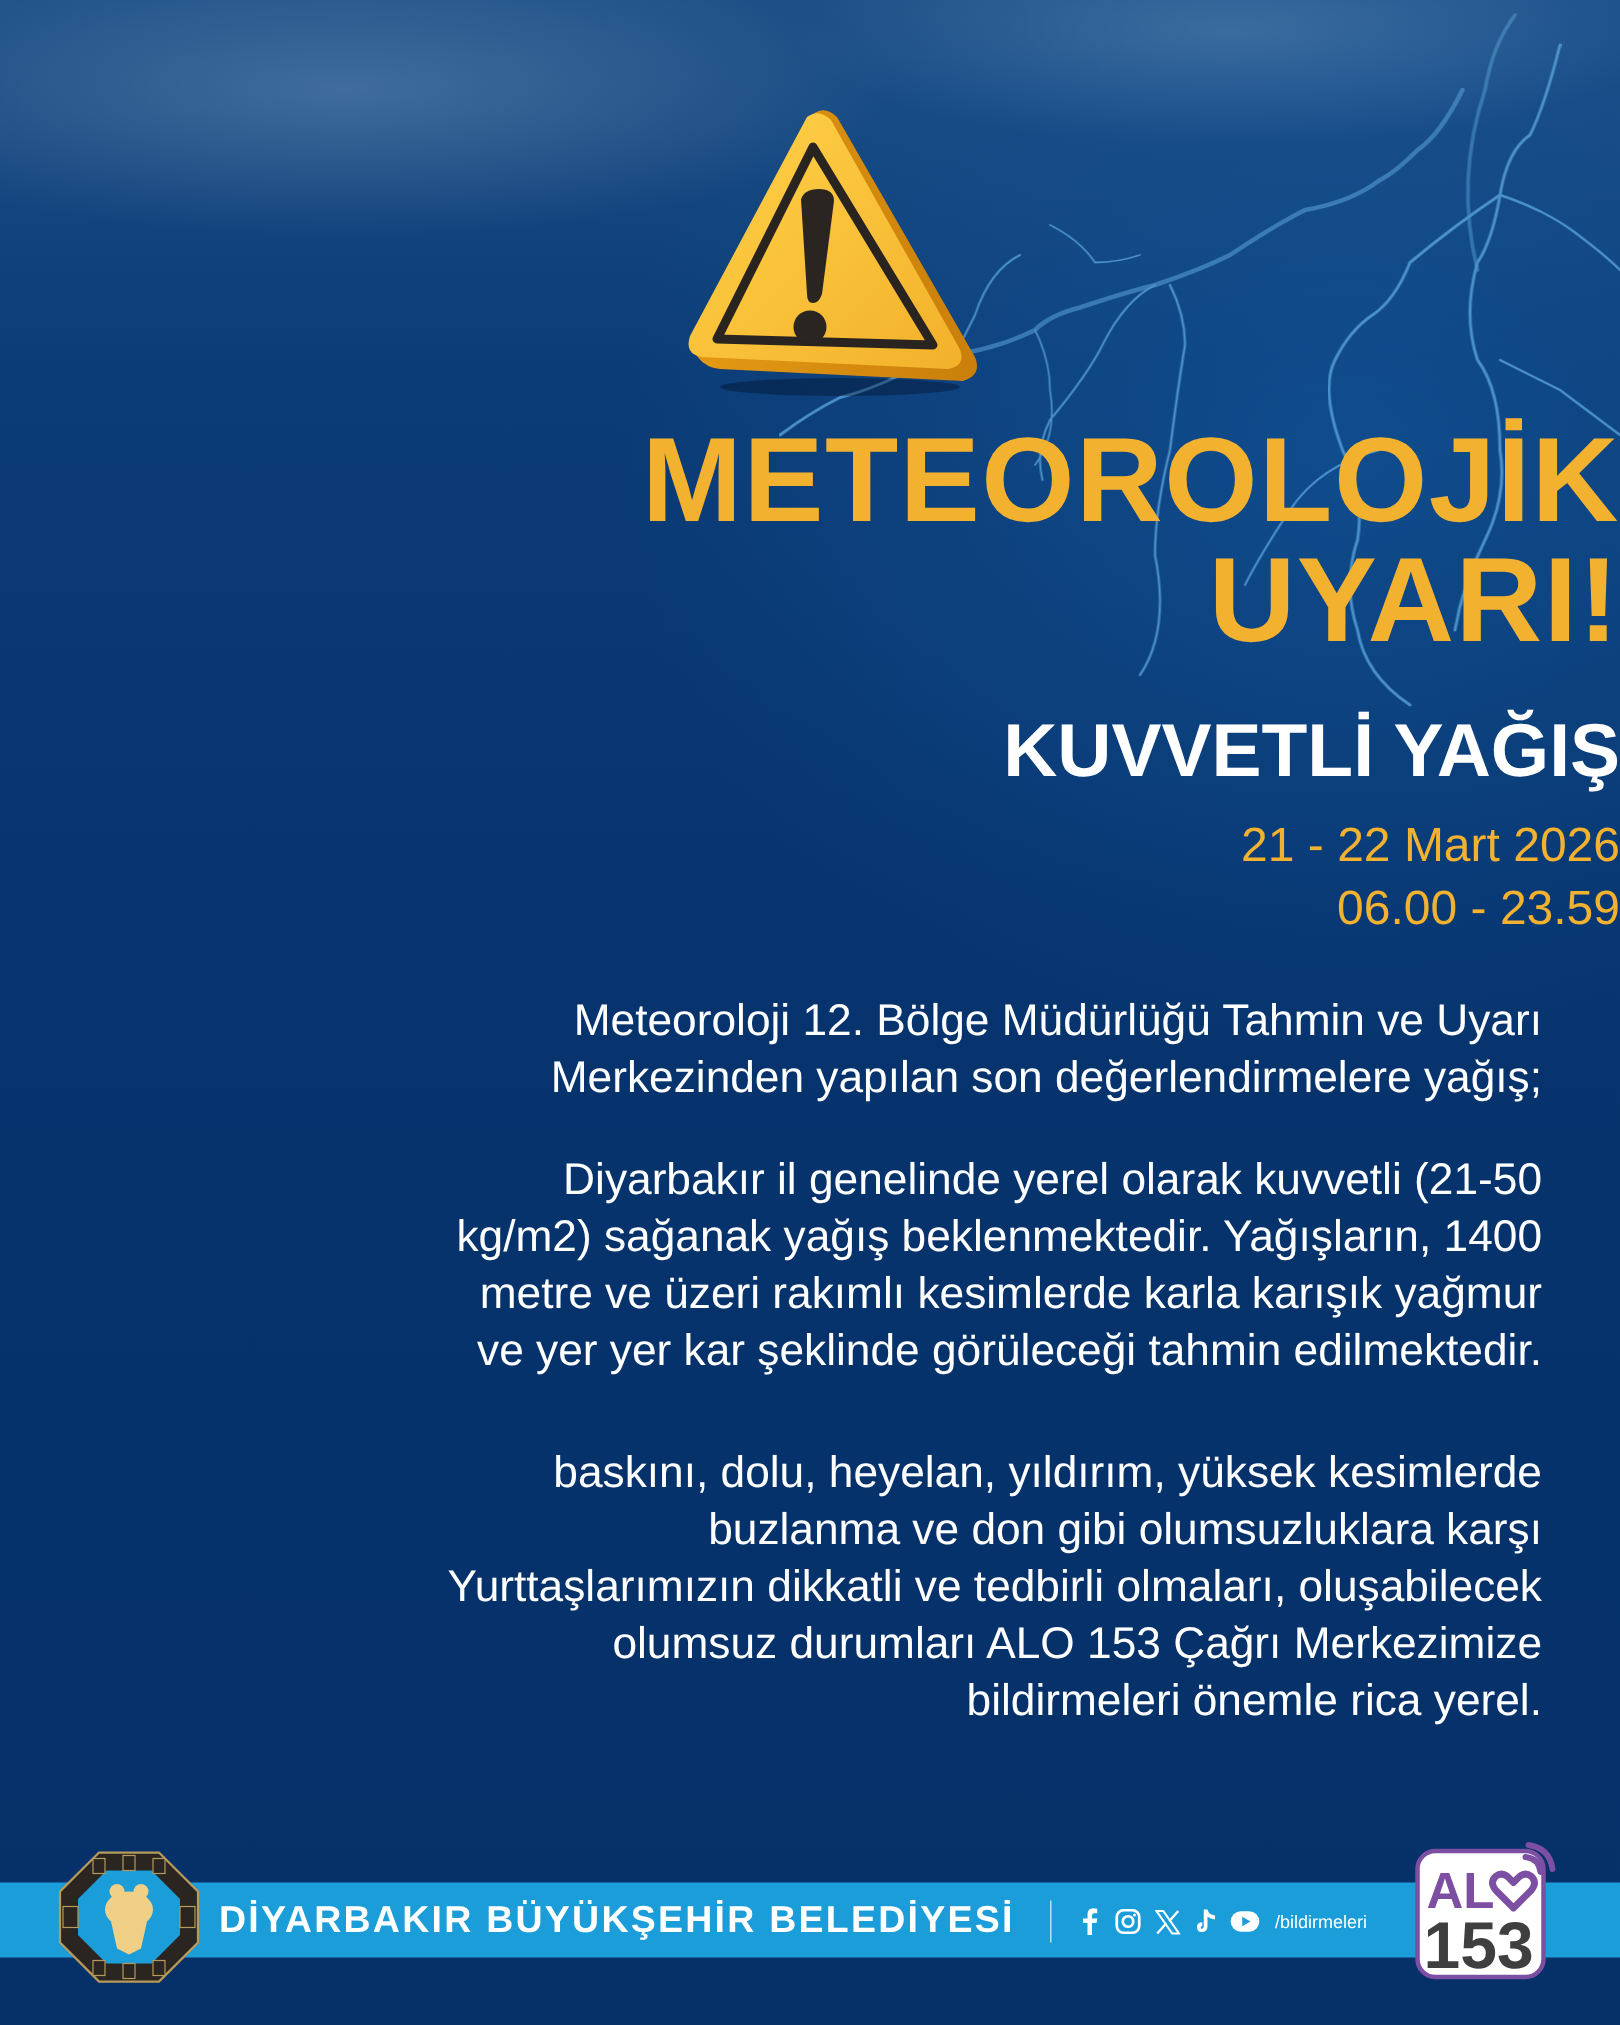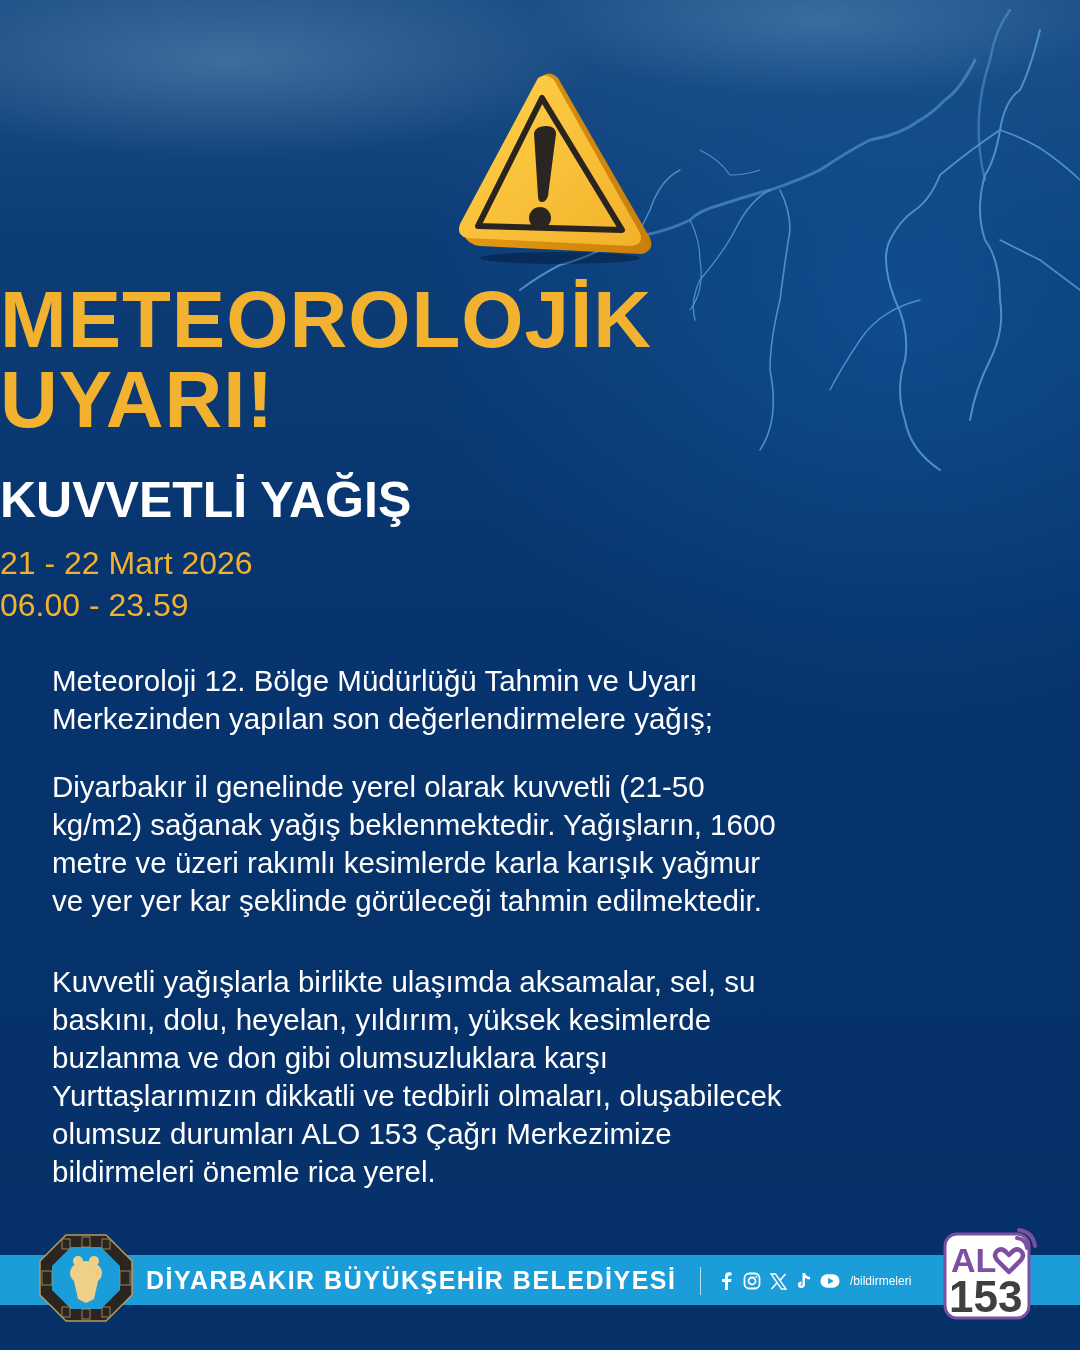--- a/index.html
+++ b/index.html
@@ -8,21 +8,21 @@
       position: relative;
       font-family: "Liberation Sans", "DejaVu Sans", sans-serif;
       background:
         radial-gradient(ellipse 520px 140px at 230px 60px, rgba(110,150,190,0.45), rgba(110,150,190,0) 70%),
         radial-gradient(ellipse 420px 110px at 820px 20px, rgba(120,160,200,0.35), rgba(120,160,200,0) 70%),
         radial-gradient(ellipse 700px 600px at 900px 300px, rgba(20,90,160,0.55), rgba(20,90,160,0) 70%),
         linear-gradient(180deg, #1d4f86 0%, #0c3c76 18%, #07346e 45%, #06326b 75%, #063068 100%);
     }
     .lightning { position: absolute; left: 0; top: 0; width: 1080px; height: 1350px; pointer-events: none; }
     .warning-sign { position: absolute; left: 450px; top: 68px; width: 205px; height: 200px; }
-    .center-block { position: absolute; left: 0; width: 1080px; text-align: left; }
+    .center-block { position: absolute; left: 0; width: 1080px; text-align: right; }
     .title {
       top: 280px;
       color: #f3b130;
       font-weight: 700;
       font-size: 80px;
       line-height: 80px;
       letter-spacing: 1px;
     }
     .subtitle {
       top: 470px;
@@ -120,27 +120,26 @@
   <div>06.00 - 23.59</div>
 </div>
 
 <div class="center-block body-text p1">
   <div>Meteoroloji 12. Bölge Müdürlüğü Tahmin ve Uyarı</div>
   <div>Merkezinden yapılan son değerlendirmelere yağış;</div>
 </div>
 
 <div class="center-block body-text p2">
   <div>Diyarbakır il genelinde yerel olarak kuvvetli (21-50</div>
-  <div>kg/m2) sağanak yağış beklenmektedir. Yağışların, 1600</div>
+  <div>kg/m2) sağanak yağış beklenmektedir. Yağışların, 1400</div>
   <div>metre ve üzeri rakımlı kesimlerde karla karışık yağmur</div>
   <div>ve yer yer kar şeklinde görüleceği tahmin edilmektedir.</div>
 </div>
 
 <div class="center-block body-text p3">
-  <div>Kuvvetli yağışlarla birlikte ulaşımda aksamalar, sel, su</div>
   <div>baskını, dolu, heyelan, yıldırım, yüksek kesimlerde</div>
   <div>buzlanma ve don gibi olumsuzluklara karşı</div>
   <div>Yurttaşlarımızın dikkatli ve tedbirli olmaları, oluşabilecek</div>
   <div>olumsuz durumları ALO 153 Çağrı Merkezimize</div>
   <div>bildirmeleri önemle rica yerel.</div>
 </div>
 
 <div class="footer-band"></div>
 
 <svg class="logo" viewBox="0 0 96 90">

